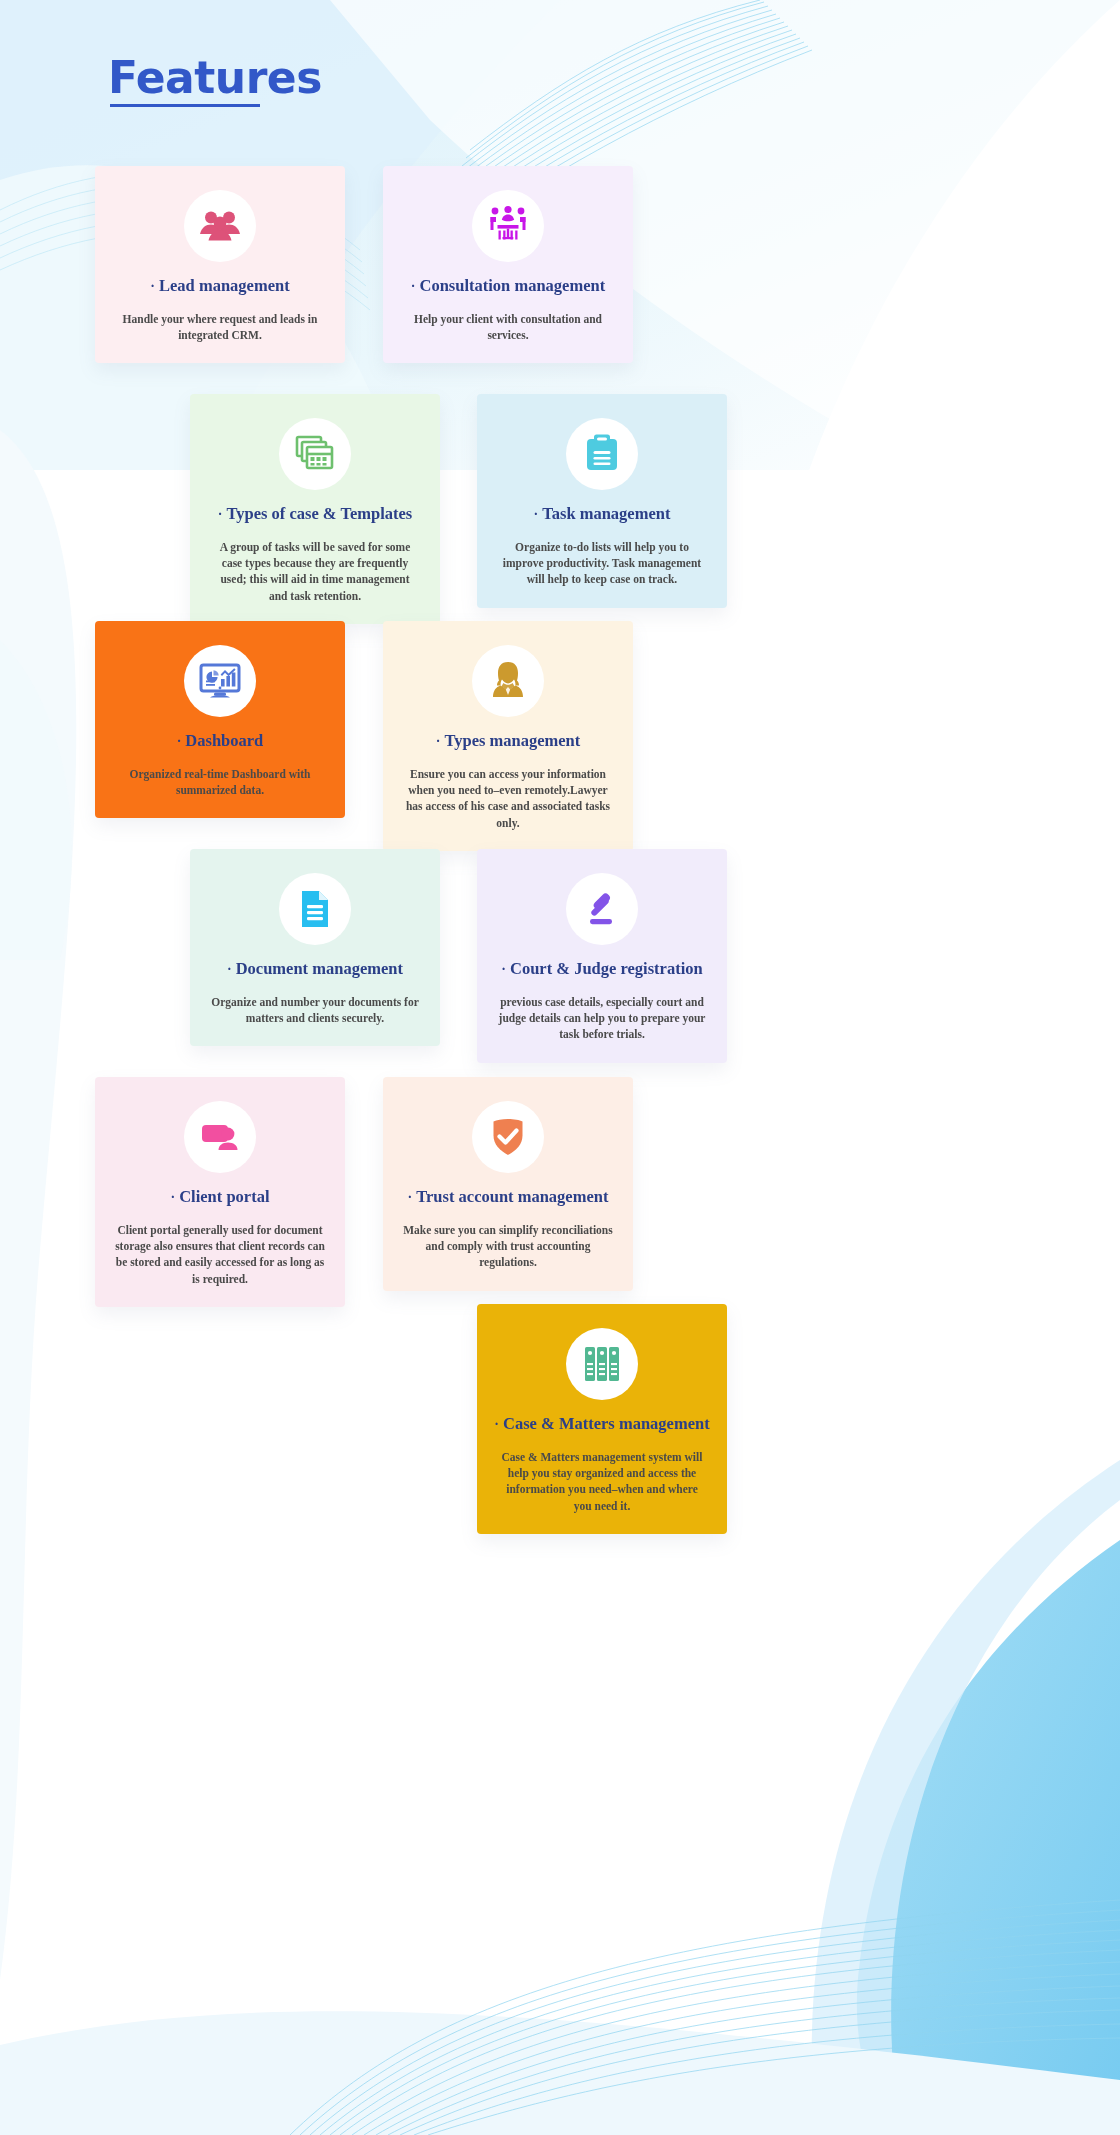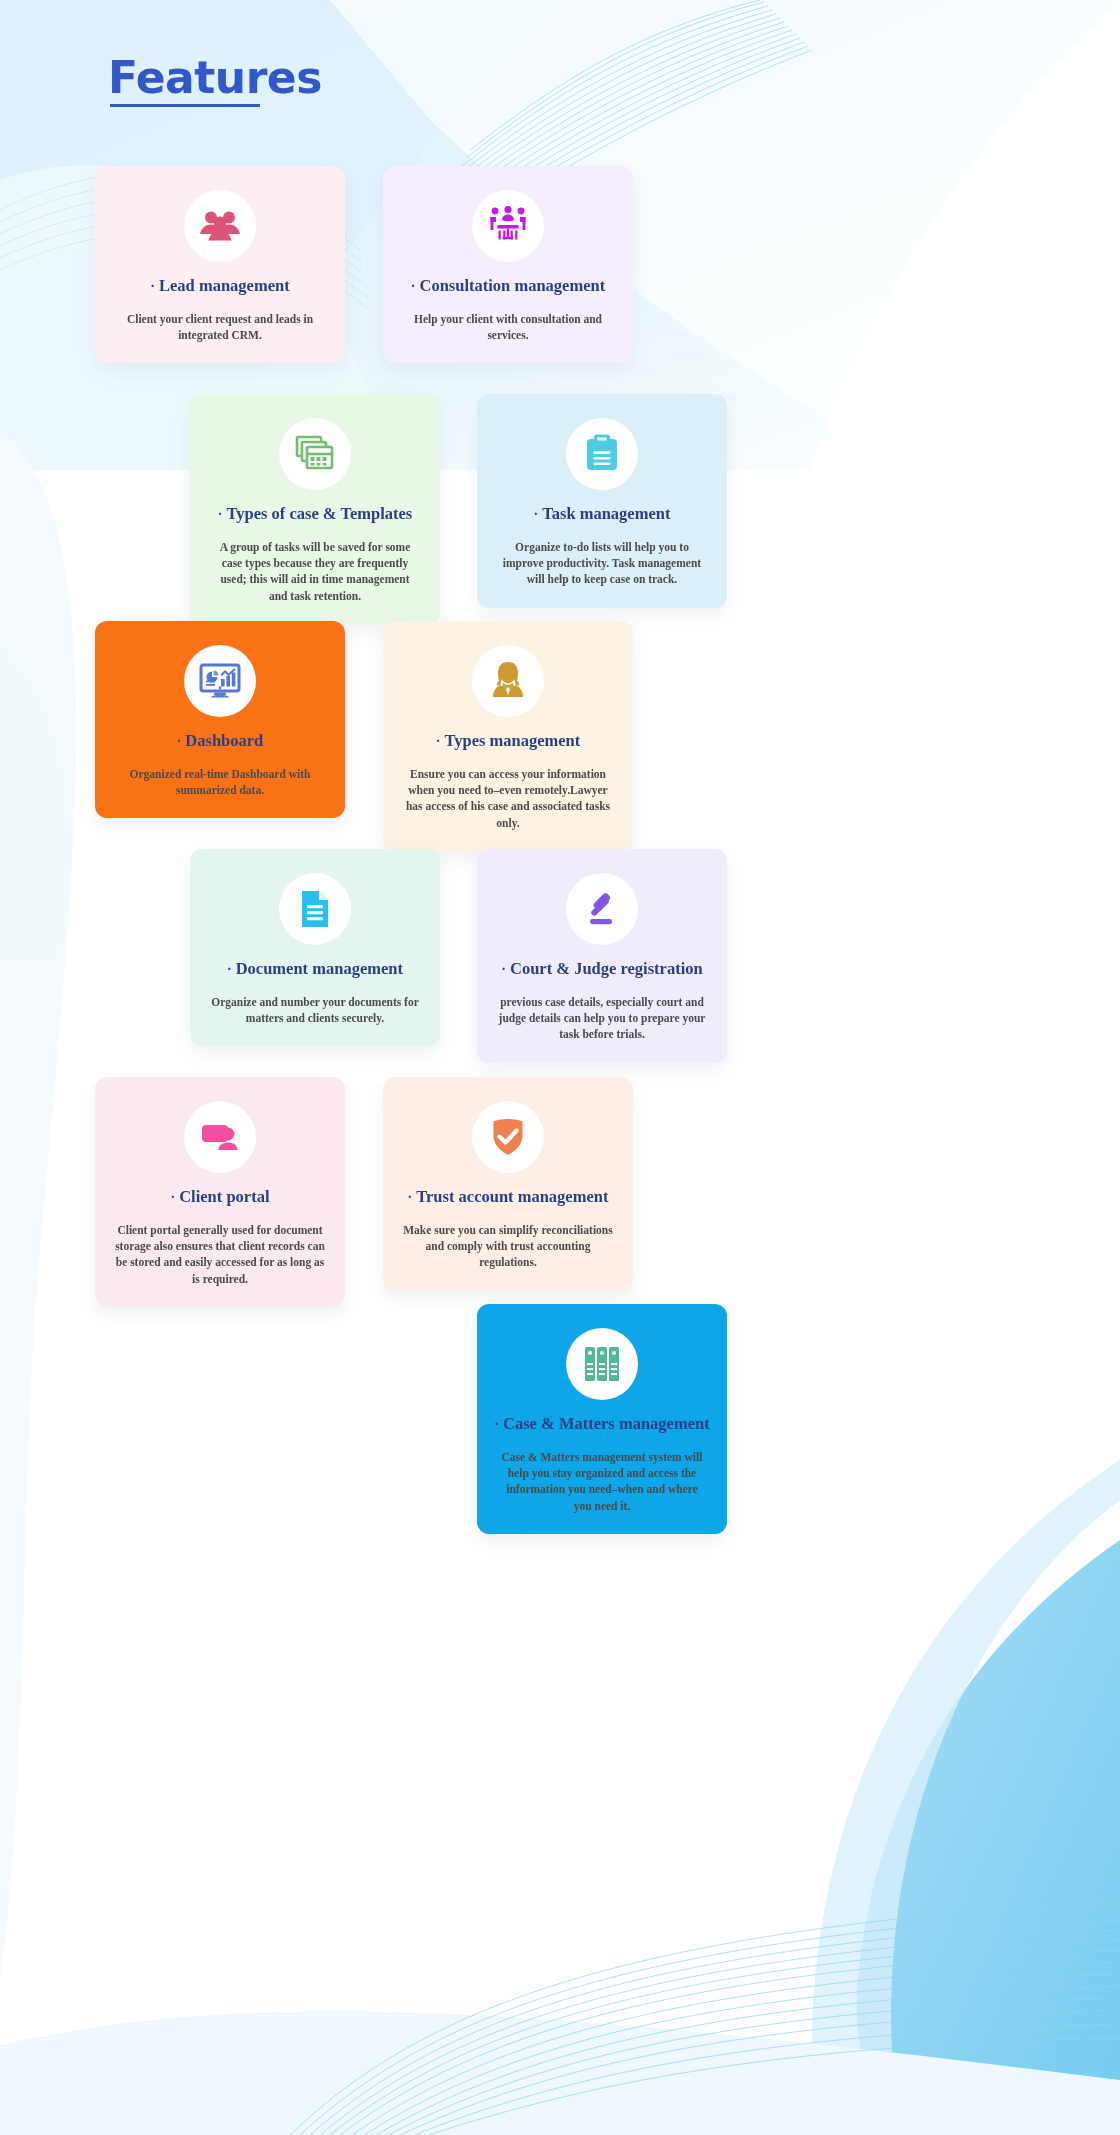--- a/index.html
+++ b/index.html
@@ -57,21 +57,21 @@
     position: absolute;
     left: 0;
     top: 0;
     width: 1120px;
     height: 2135px;
   }
 
   .card {
     position: absolute;
     width: 250px;
-    border-radius: 12px;
+    border-radius: 4px;
     padding: 24px 14px 20px;
     text-align: center;
     box-shadow: 0 8px 18px rgba(120,130,160,0.10);
   }
 
   .icon-circle {
     width: 72px;
     height: 72px;
     margin: 0 auto 14px;
     border-radius: 50%;
@@ -214,21 +214,21 @@
             <path d="M2 30c1.5-6.5 6-9.5 11-9.5S22.5 23.5 24 30z"></path>
             <path d="M20 30c1.5-6.5 6-9.5 11-9.5S40.5 23.5 42 30z"></path>
             <circle cx="22" cy="19" r="6.4"></circle>
             <path d="M10.5 36.5c1.6-7 6.4-10.3 11.5-10.3s9.9 3.3 11.5 10.3z"></path>
           </g>
         </svg>
       </div>
       <div class="card-title">
         <span class="bullet">·</span><span>Lead management</span>
       </div>
-      <div class="card-desc">Client your client request and leads in integrated CRM.</div>
+      <div class="card-desc">Handle your where request and leads in integrated CRM.</div>
     </div>
 
     <div class="card r1 cB" style="background: rgb(246, 238, 252);">
       <div class="icon-circle">
         <svg width="44" height="44" viewBox="0 0 44 44">
           <g fill="#c816e8">
             <circle cx="9" cy="7" r="3.4"></circle>
               <circle cx="22" cy="5.5" r="3.6"></circle>
               <circle cx="35" cy="7" r="3.4"></circle>
             <path d="M4.5 13h5.5v5H4.5z"></path>
@@ -397,21 +397,21 @@
           <path d="M13.5 21.5l6 6 11-12" fill="none" stroke="#fff" stroke-width="4.2" stroke-linecap="round" stroke-linejoin="round"></path>
         </svg>
       </div>
       <div class="card-title">
         <span class="bullet">·</span><span>Trust account management</span>
       </div>
       <div class="card-desc">Make sure you can simplify reconciliations and comply with trust accounting regulations.</div>
     </div>
 
 
-    <div class="card r6 cD" style="background: #0ea5e9;">
+    <div class="card r6 cD" style="background: #eab308;">
       <div class="icon-circle">
         <svg width="44" height="44" viewBox="0 0 44 44">
           <g fill="#52b892">
             <rect x="5" y="5" width="10" height="34" rx="1.6"></rect>
             <rect x="17" y="5" width="10" height="34" rx="1.6"></rect>
             <rect x="29" y="5" width="10" height="34" rx="1.6"></rect>
           </g>
           <g fill="#fff">
             <circle cx="10" cy="11" r="2.1"></circle>
               <circle cx="22" cy="11" r="2.1"></circle>

